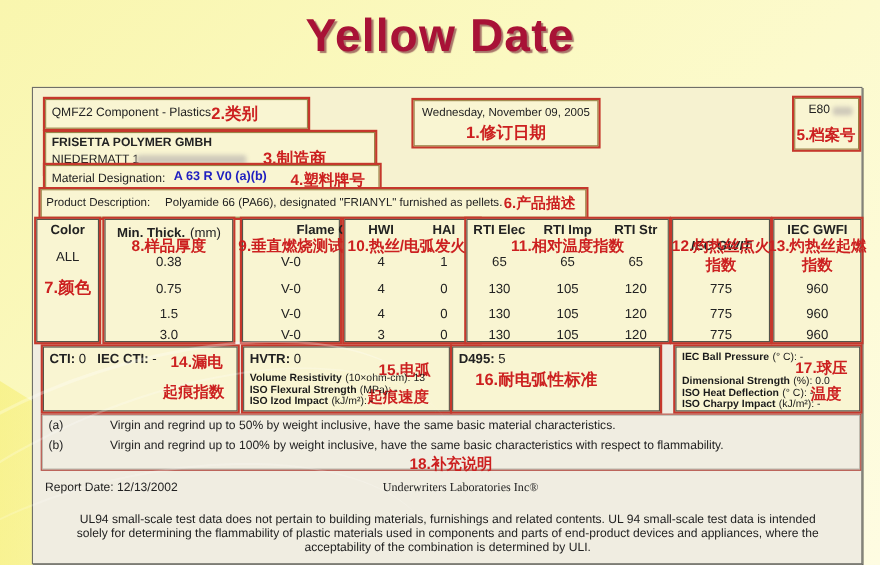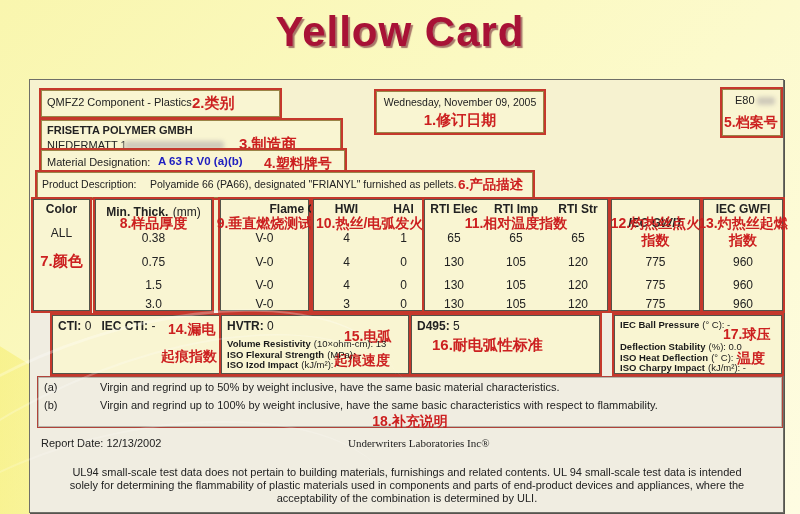--- a/index.html
+++ b/index.html
@@ -41,21 +41,21 @@
 </head>
 <body>
 
 <div id="slide">
 
   <div class="abs deco" style="left:-120px;top:400px;width:320px;height:320px;background:linear-gradient(60deg,rgba(246,238,110,.95),rgba(246,238,110,0));transform:rotate(32deg);z-index:0;"></div>
   <div class="abs deco" style="left:-150px;top:330px;width:560px;height:260px;border-top:3px solid rgba(255,255,255,.55);border-radius:50%;transform:rotate(-18deg);z-index:3;opacity:.5;"></div>
   <div class="abs deco" style="left:-180px;top:370px;width:620px;height:300px;border-top:2px solid rgba(255,255,255,.5);border-radius:50%;transform:rotate(-24deg);z-index:3;opacity:.45;"></div>
   <div class="abs deco" style="left:-120px;top:430px;width:520px;height:240px;border-top:2px solid rgba(255,255,255,.45);border-radius:50%;transform:rotate(-12deg);z-index:3;opacity:.4;"></div>
 
-  <div id="title" class="abs">Yellow Card</div>
+  <div id="title" class="abs">Yellow Date</div>
 
   <div id="card" class="abs" style="z-index:1;">
     <div id="card-top-strip" class="abs deco"></div>
 
     <div class="abs ybox" style="left:11px;top:10px;width:237px;height:25px;">
       <span class="abs en" style="left:5px;top:5px;">QMFZ2 Component - Plastics</span>
       <span class="abs ann-lg" style="left:150px;top:3px;">2.类别</span>
     </div>
 
     <div class="abs ybox" style="left:11px;top:40px;width:298px;height:36px;">
@@ -159,21 +159,21 @@
 
     <div class="abs tcol" style="left:673px;top:119px;width:78px;height:110px;">
       <span class="abs cann th" style="top:2px;">IEC GWFI</span>
       <span class="abs cann ann" style="top:15px;">13.灼热丝起燃</span>
       <span class="abs cann ann" style="top:32px;">指数</span>
       <span class="abs cann td" style="top:55px;">960</span>
       <span class="abs cann td" style="top:78px;">960</span>
       <span class="abs cann td" style="top:97px;">960</span>
     </div>
 
-    <div class="abs tcol" style="left:22px;top:235px;width:175px;height:57px;padding-left:11px;">
+    <div class="abs tcol" style="left:9px;top:235px;width:175px;height:57px;">
       <div class="abs" style="left:5px;top:3px;font-size:12px;white-space:nowrap;">
         <b>CTI:</b>
         <span>0</span>&nbsp;&nbsp;
         <b>IEC CTI:</b>
         <span>-</span>
       </div>
       <span class="abs ann" style="left:115px;top:5px;">14.漏电</span>
       <span class="abs ann" style="left:108px;top:32px;">起痕指数</span>
     </div>
 
@@ -199,21 +199,21 @@
       <span class="abs ann-lg" style="left:20px;top:20px;">16.耐电弧性标准</span>
     </div>
 
     <div class="abs tcol" style="left:584px;top:235px;width:166px;height:57px;">
       <div class="abs prow" style="left:5px;top:4px;">
         <b>IEC Ball Pressure</b><span>(° C): -</span>
       </div>
       <span class="abs ann" style="left:108px;top:10px;">17.球压</span>
       <span class="abs ann" style="left:122px;top:34px;">温度</span>
       <div class="abs" style="left:5px;top:26px;">
-        <div class="prow"><b>Deflection Stability</b><span>(%): 0.0</span></div>
+        <div class="prow"><b>Dimensional Strength</b><span>(%): 0.0</span></div>
         <div class="prow"><b>ISO Heat Deflection</b><span>(° C): -</span></div>
         <div class="prow"><b>ISO Charpy Impact</b><span>(kJ/m²): -</span></div>
       </div>
     </div>
 
     <div class="abs" style="left:7px;top:296px;width:744px;height:50px;border:1px solid #b0433a;box-shadow:inset 0 0 0 1px rgba(80,80,70,.35);">
       <span class="abs en" style="left:6px;top:4px;">(a)</span>
       <span class="abs en" style="left:62px;top:4px;">Virgin and regrind up to 50% by weight inclusive, have the same basic material characteristics.</span>
       <span class="abs en" style="left:6px;top:22px;">(b)</span>
       <span class="abs en" style="left:62px;top:22px;">Virgin and regrind up to 100% by weight inclusive, have the same basic characteristics with respect to flammability.</span>

